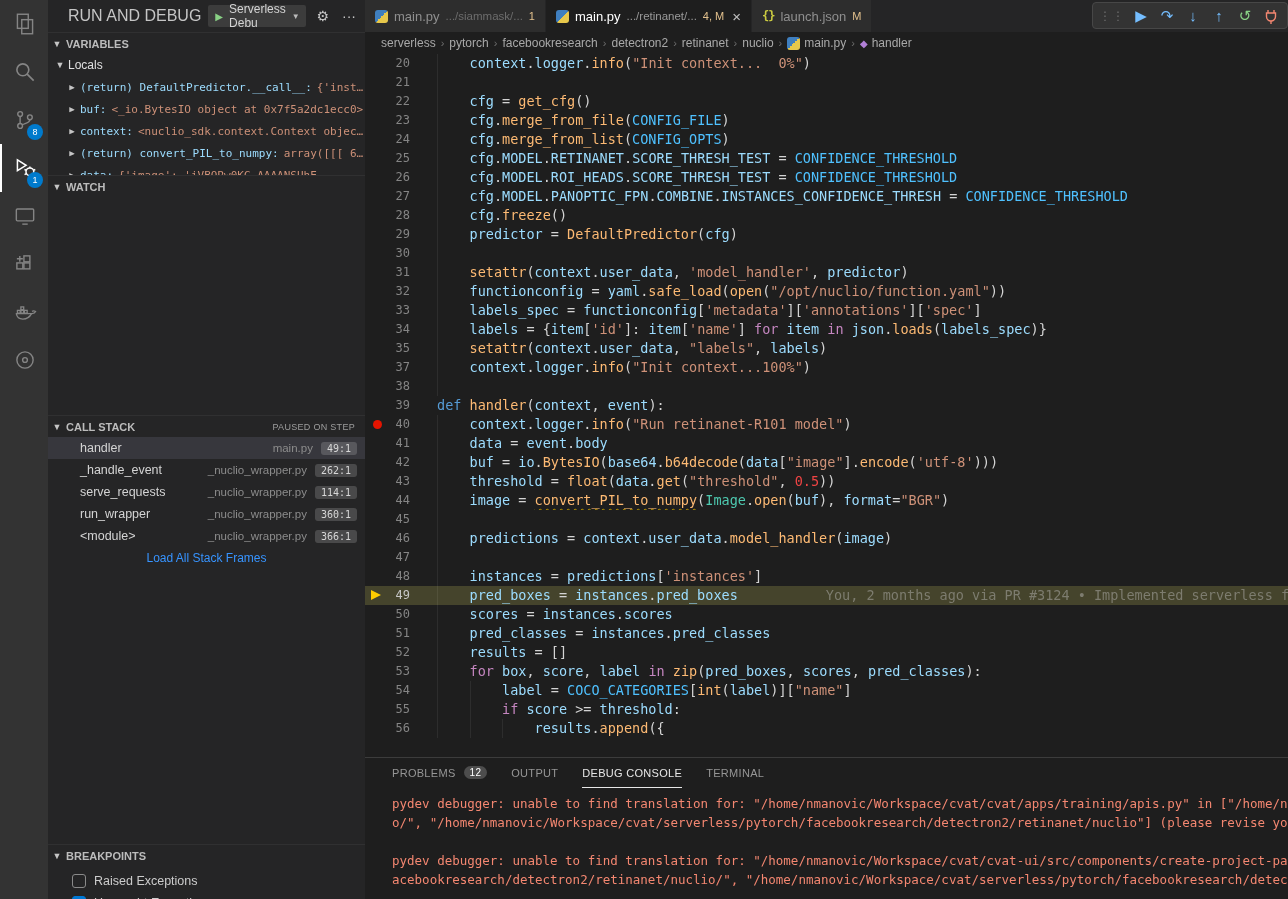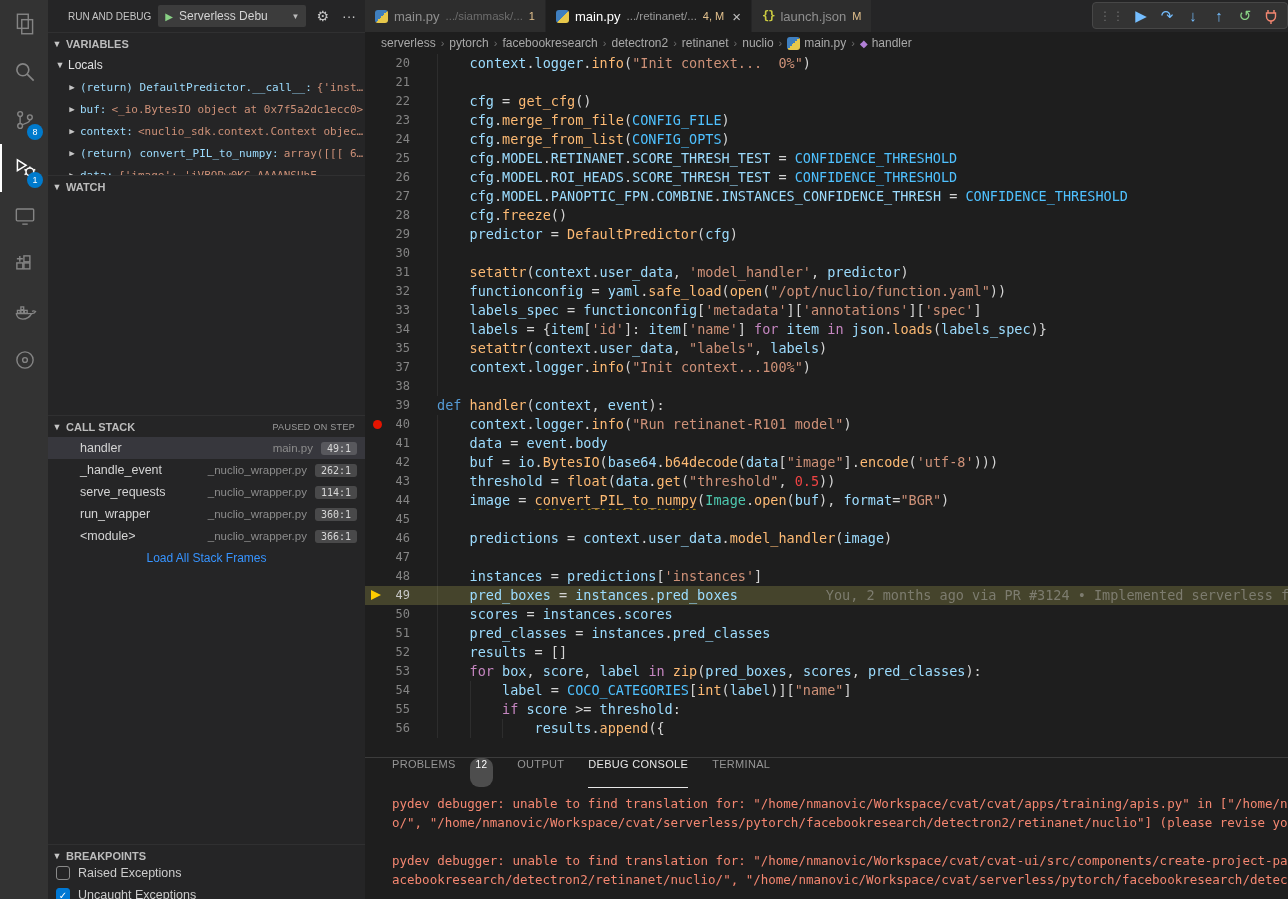--- a/index.html
+++ b/index.html
@@ -10,21 +10,21 @@
   #activitybar{position:absolute;left:0;top:0;width:48px;height:899px;background:#333333;z-index:5}
   .ab-item{width:48px;height:48px;position:relative;display:flex;align-items:center;justify-content:center;
     color:#858585;cursor:pointer;border-left:2px solid transparent}
   .ab-item.active{color:#ffffff;border-left:2px solid #ffffff}
   .ab-badge{position:absolute;right:5px;bottom:4px;background:var(--activity-badge,#007acc);color:#fff;
     border-radius:50%;min-width:16px;height:16px;font-size:9px;display:flex;align-items:center;justify-content:center;padding:0 2px}
 
   
   #sidebar{position:absolute;left:48px;top:0;width:317px;height:899px;background:#252526;overflow:hidden;z-index:4}
   .side-top{position:absolute;left:0;top:0;width:100%;height:32px;display:flex;align-items:center;padding:0 6px 0 20px;gap:7px}
-  .side-title{font-size:10px;color:#c5c5c5;white-space:nowrap}
+  .side-title{font-size:16px;color:#c5c5c5;white-space:nowrap}
   .cfg-pick{display:flex;align-items:center;gap:6px;background:#3c3c3c;border-radius:2px;height:22px;
     padding:0 7px;font-size:12px;color:#d4d4d4;cursor:pointer;flex:1;min-width:0}
   .cfg-pick .play{color:#89d185;font-size:10px}
   .cfg-pick .caret{margin-left:auto;font-size:8px;color:#bbb}
   .gear,.more{color:#c5c5c5;font-size:14px;cursor:pointer;padding:0 3px}
 
   .sec-header{position:absolute;left:0;width:100%;height:22px;display:flex;align-items:center;
     font-size:11px;font-weight:700;color:#bcbcbc;background:#252526;border-top:1px solid rgba(255,255,255,.05);cursor:pointer}
   .sec-header .tw{width:18px;text-align:center;font-size:9px;color:#c5c5c5;font-weight:400}
   .sec-status{margin-left:auto;padding-right:10px;font-size:9px;color:#9d9d9d;font-weight:400;letter-spacing:.3px}
@@ -43,21 +43,21 @@
   .frame-row{height:22px;display:flex;align-items:center;padding:0 8px 0 32px;cursor:pointer}
   .frame-row.selected{background:#37373d}
   .frame-fn{color:#d4d4d4;font-size:12.5px;white-space:nowrap}
   .frame-file{margin-left:auto;color:#8c8c8c;font-size:11.5px;white-space:nowrap}
   .frame-pos{margin-left:8px;background:rgba(255,255,255,.17);color:#d7d7d7;font-size:10px;
     padding:1px 6px;border-radius:3px;font-family:"DejaVu Sans Mono",monospace}
   .load-link{height:22px;display:flex;align-items:center;justify-content:center;color:var(--link-blue,#3794ff);
     font-size:12px;cursor:pointer}
   #breakpoints-header{top:844px}
   #breakpoints-body{position:absolute;left:0;top:866px;width:100%}
-  .bp-row{height:22px;display:flex;align-items:flex-start;padding-left:8px;font-size:12.5px;color:#cccccc;cursor:pointer}
+  .bp-row{height:22px;display:flex;align-items:flex-end;padding-left:24px;font-size:12.5px;color:#cccccc;cursor:pointer}
   .chk{width:14px;height:14px;border:1px solid #8a8a8a;border-radius:3px;margin-right:8px;flex:none;
     display:flex;align-items:center;justify-content:center;font-size:10px;color:#fff;background:transparent}
   .chk.on{background:#0078d4;border-color:#0078d4}
 
   
   #main{position:absolute;left:365px;top:0;width:923px;height:899px}
 
   #tabbar{height:32px;background:#252526;display:flex;position:relative}
   .tab{height:32px;display:flex;align-items:center;gap:6px;padding:0 10px;background:#2d2d2d;
     color:#8f8f8f;font-size:13px;border-right:1px solid #252526;cursor:pointer;white-space:nowrap}
@@ -94,21 +94,21 @@
     border-top:5.5px solid transparent;border-bottom:5.5px solid transparent}
   .code{flex:1;position:relative;white-space:pre;font-family:"DejaVu Sans Mono",monospace;font-size:13.5px;overflow:hidden}
   .guide{position:absolute;top:0;bottom:0;width:1px;background:rgba(255,255,255,.07)}
   .tk-p{color:#d4d4d4}.tk-v{color:#9cdcfe}.tk-f{color:#fdba74}.tk-k{color:#569cd6}
   .tk-c{color:#c586c0}.tk-s{color:#ce9178}.tk-C{color:#4fc1ff}.tk-n{color:#ef4444}.tk-t{color:#4ec9b0}
   .squig{text-decoration:underline wavy #b89500;text-decoration-thickness:1px;text-underline-offset:3px}
   .blame{margin-left:88px;color:#7d7c6f}
 
   #panel{position:absolute;left:0;top:757px;width:923px;height:142px;background:#1e1e1e;border-top:1px solid #3c3c3c;overflow:hidden}
   #panel-tabs{height:30px;display:flex;gap:24px;padding-left:27px;align-items:stretch;font-size:11px;color:#969696;letter-spacing:.3px}
-  .panel-tab{display:flex;gap:14px;cursor:pointer;border-bottom:1px solid transparent}
+  .panel-tab{display:flex;align-items:center;gap:8px;cursor:pointer;border-bottom:1px solid transparent}
   .panel-tab.active{color:#e7e7e7;border-bottom:1px solid #e7e7e7}
   .ptab-badge{background:#4d4d4d;color:#ffffff;border-radius:9px;font-size:10px;padding:1px 6px}
   #console{padding:6px 0 0 27px;font-family:"DejaVu Sans Mono",monospace;font-size:12.5px;
     color:var(--error-red,#f48771);line-height:19px;white-space:pre;overflow:hidden}
   .console-line{height:19px}
 </style>
 </head>
 <body>
 
 <div id="activitybar">

